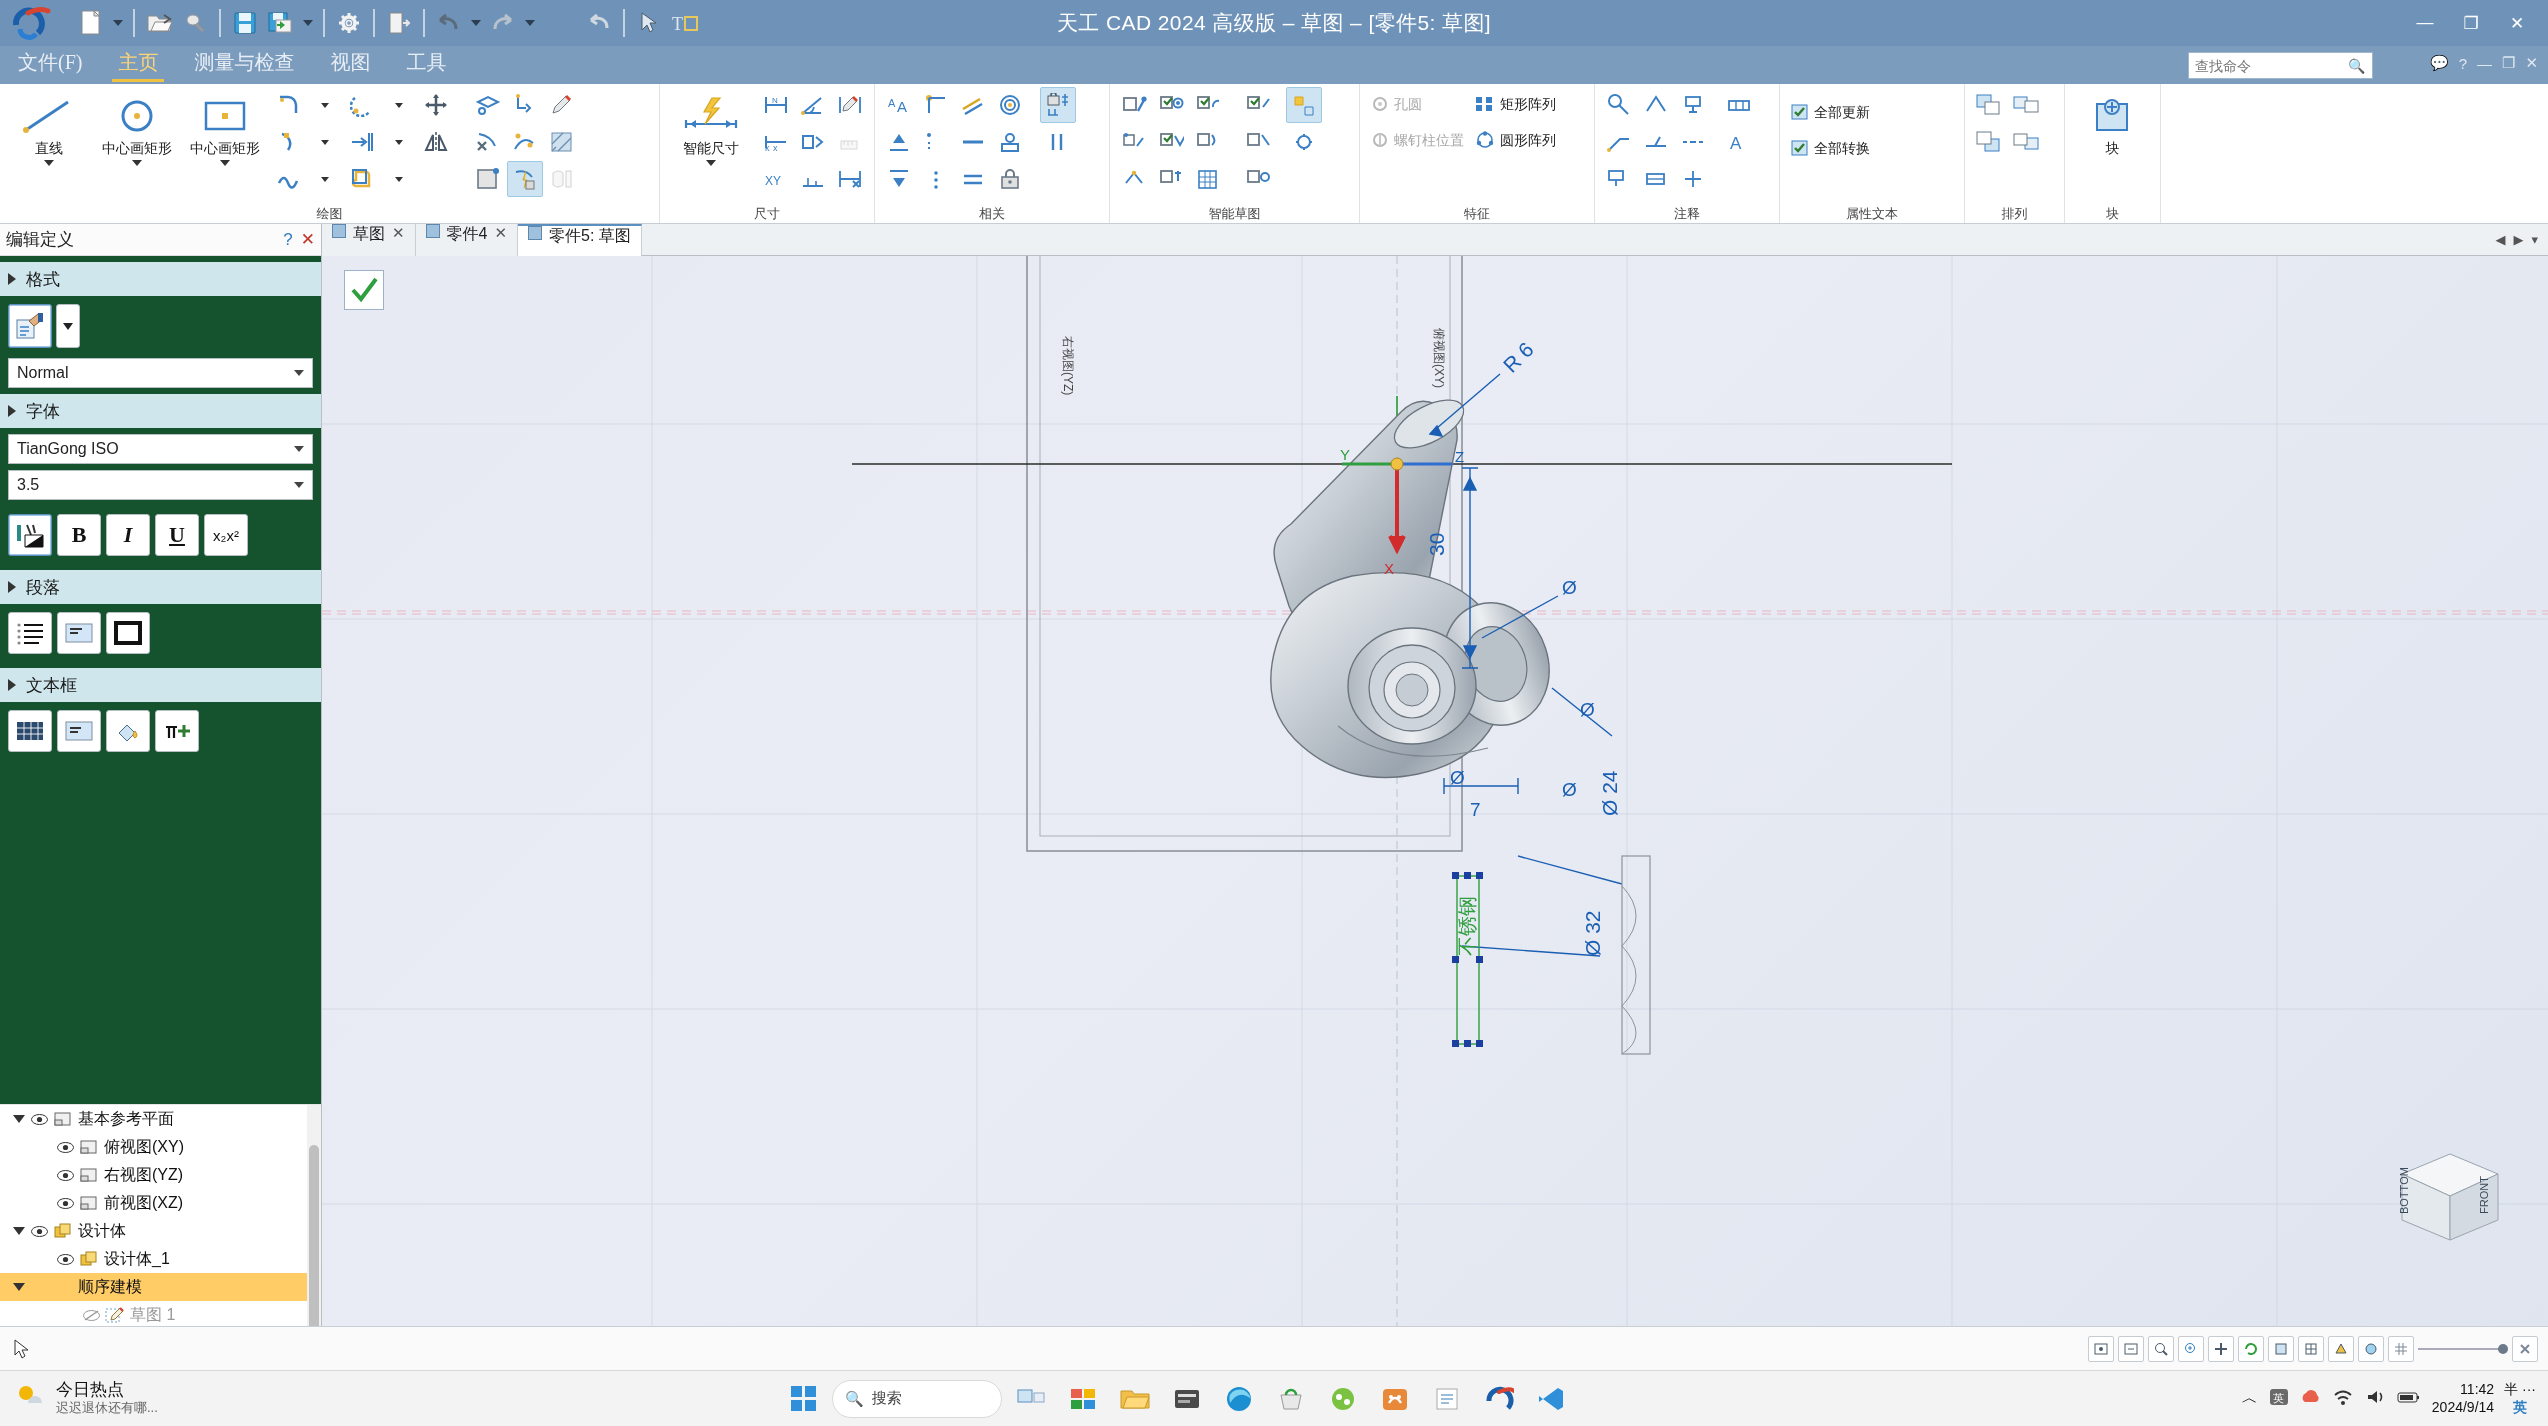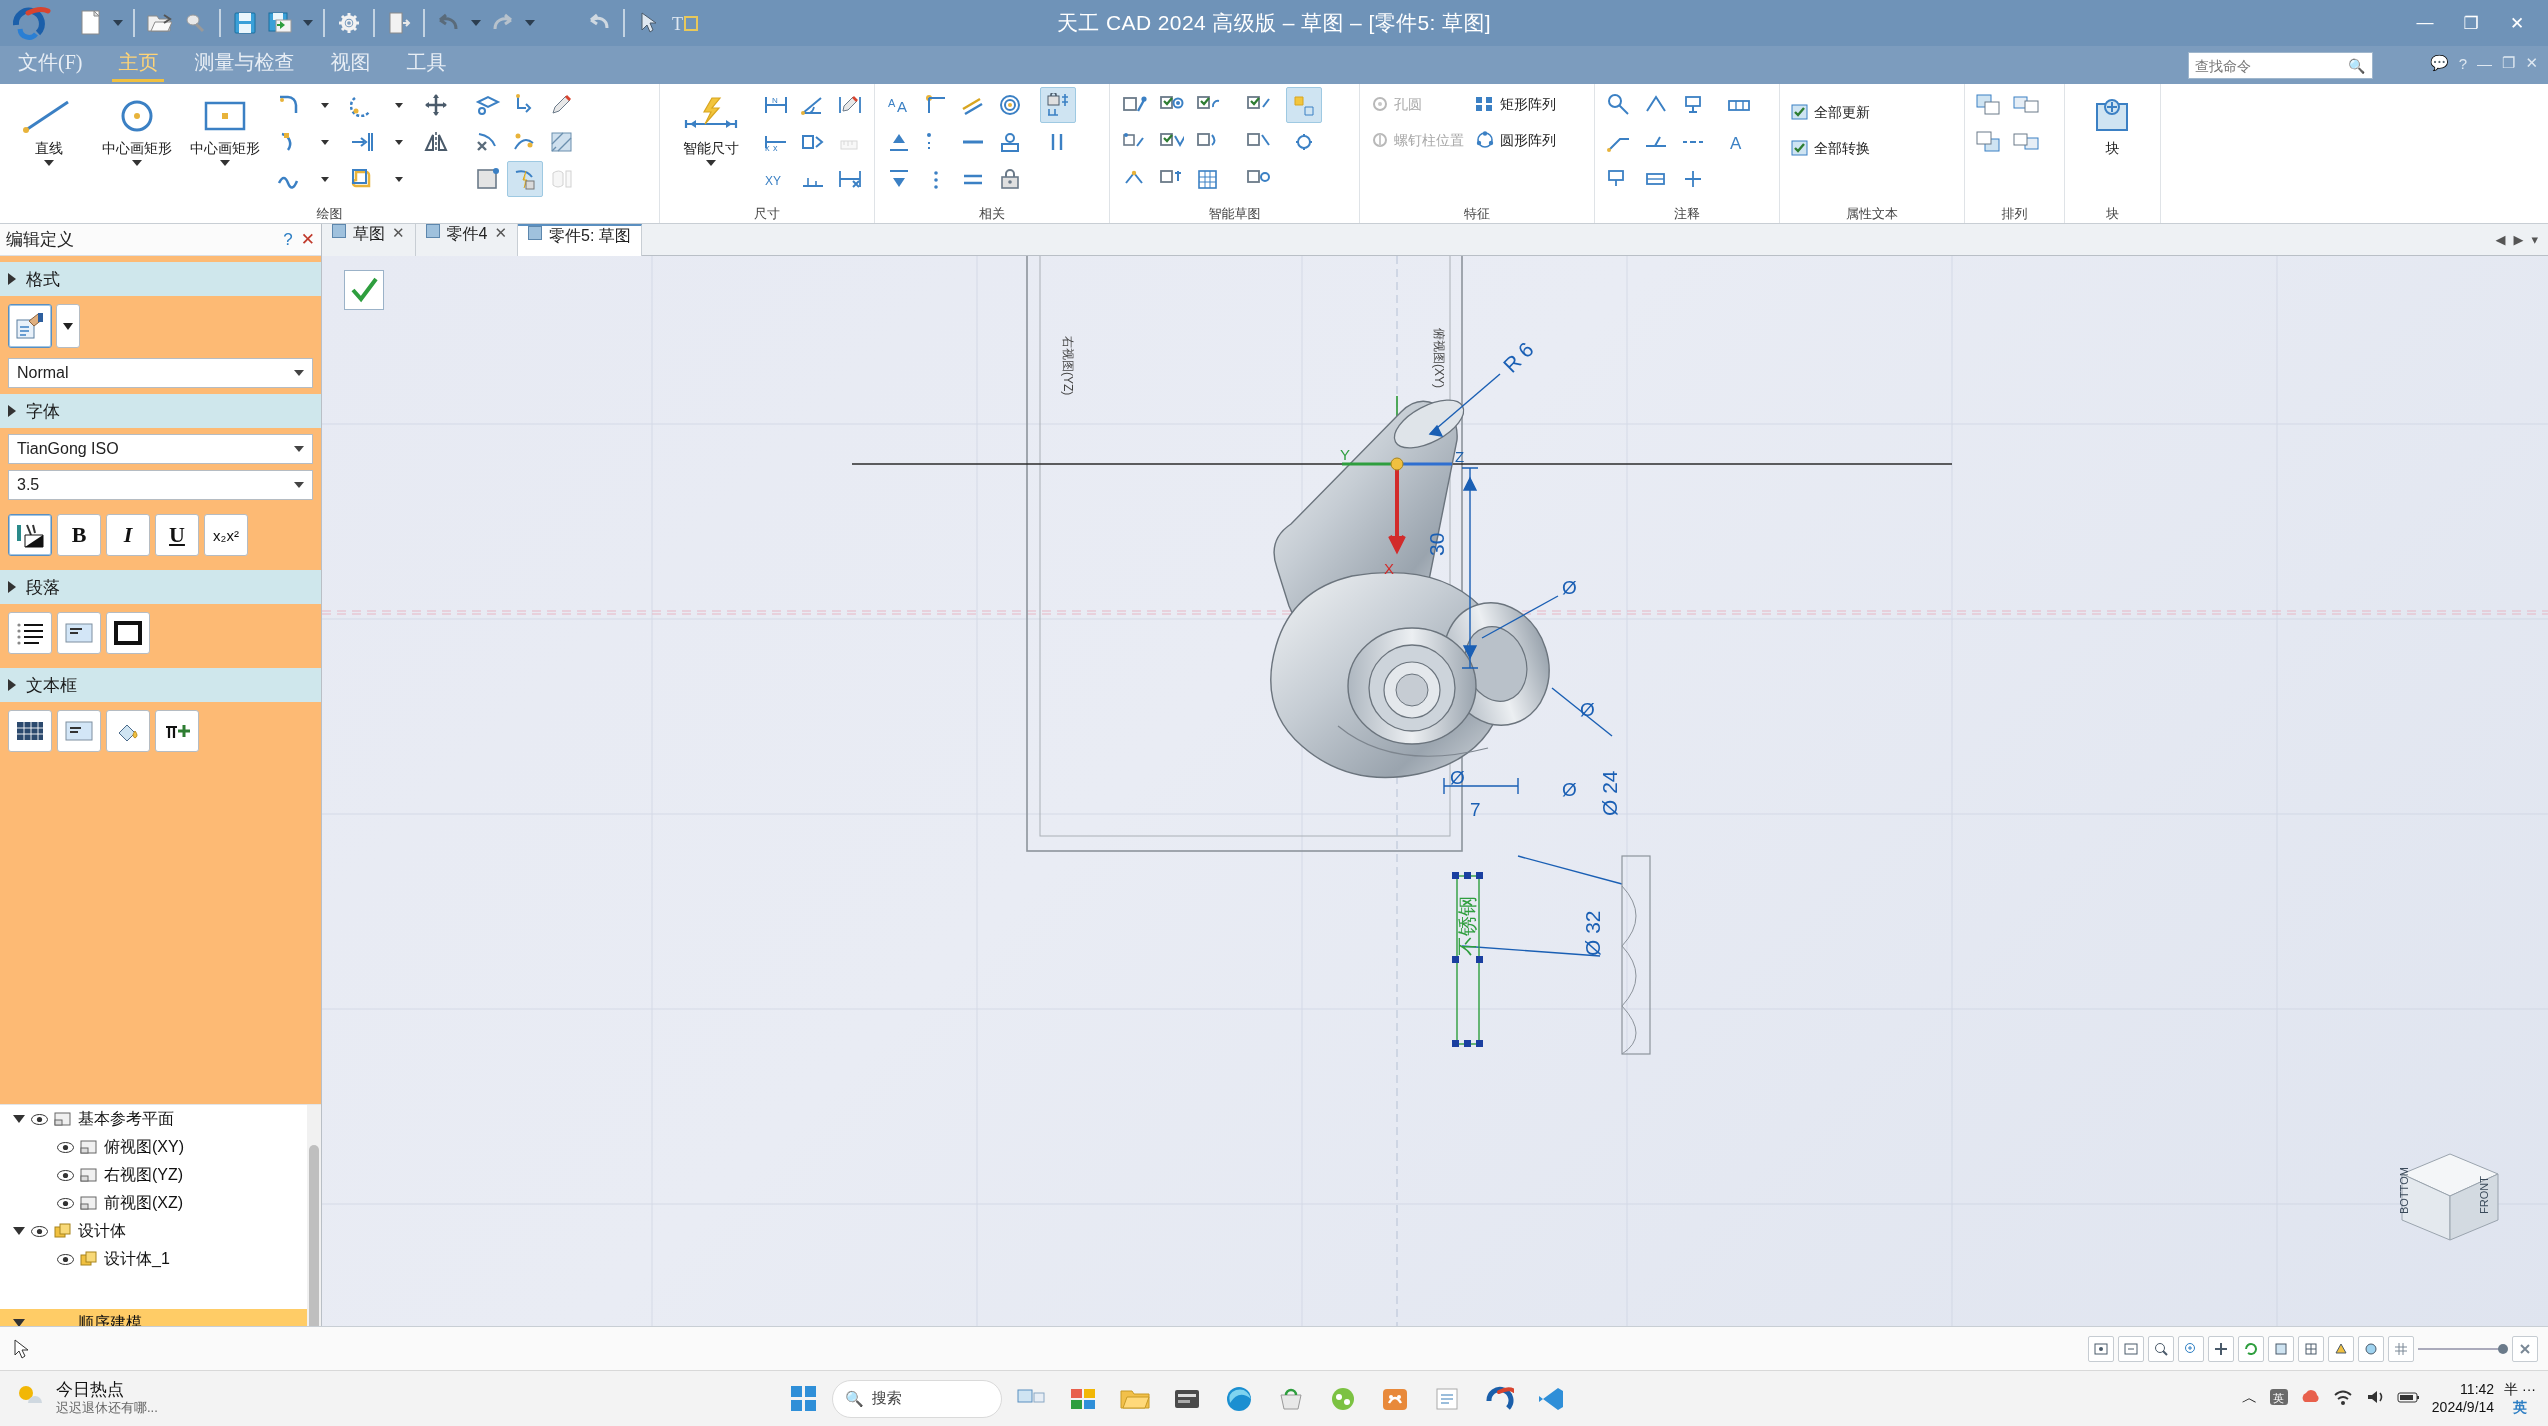--- a/index.html
+++ b/index.html
@@ -110,21 +110,21 @@
   .icell-lbl.dim { color: #a8a8a8; }
   .mini-caret {
     width:0;height:0;border-left:4px solid transparent;border-right:4px solid transparent;
     border-top:5px solid #333;
   }
   .lbl-col { display: flex; flex-direction: column; }
 
   
   .leftpanel {
     position: absolute; top: 224px; left: 0; width: 322px; bottom: 56px;
-    background: #fdba74; border-right: 1px solid #b9bfc6;
+    background: #14532d; border-right: 1px solid #b9bfc6;
   }
   .lp-header {
     height: 32px; display: flex; align-items: center; padding: 0 6px;
     background: #fbfbfb; border-bottom: 1px solid #dcdfe3; font-size: 17px; color: #222;
   }
   .lp-header .sp { margin-left: auto; display: flex; gap: 8px; align-items: center; }
   .lp-section {
     height: 34px; background: #cfe7ec; display: flex; align-items: center;
     padding: 0 8px; gap: 10px; font-size: 17px; color: #1a1a1a; margin-top: 6px;
   }
@@ -160,21 +160,21 @@
   .fbtn.unde { text-decoration: underline; font-weight:700; font-family:"Liberation Serif", serif;}
   .fbtn.small { font-size: 15px; }
   .fbtn.sel { border-color:#5a8fc0; box-shadow: inset 0 0 0 1px #9fc5e4; }
 
   
   .tree {
     position: absolute; left: 0; right: 0; bottom: 0; top: 880px;
     overflow: hidden; background: #fff; border-top: 1px solid #e2e5e8;
   }
   .tnode { display: flex; align-items: center; height: 28px; font-size: 16px; color: #111; white-space: nowrap; }
-  .tnode.sel { background: #ffcc66; margin-top: 36px; }
+  .tnode.sel { background: #ffcc66; }
   .tnode.dim span.tl { color: #999; }
   .tw { width: 18px; display:flex; justify-content:center; }
   .eye { width: 22px; display:flex; justify-content:center; }
   .ticon { width: 26px; display:flex; justify-content:center; }
   .tl { padding-left: 2px; }
   .tree-scroll {
     position: absolute; right: 0; top: 0; bottom: 0; width: 14px; background: #f1f1f1;
   }
   .tree-thumb { position:absolute; top: 40px; left: 2px; width: 10px; height: 230px; background:#bfbfbf; border-radius:5px;}
 

